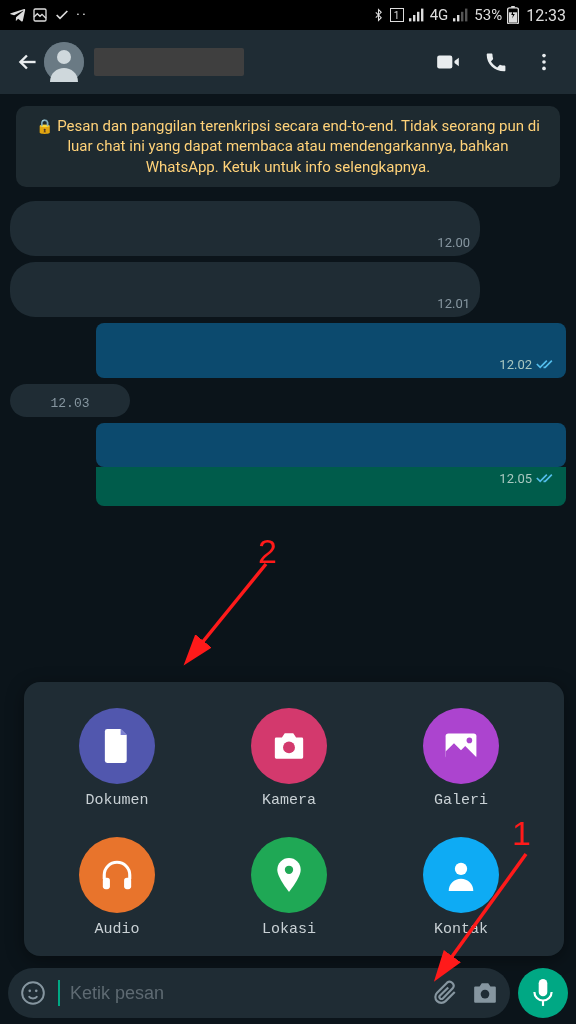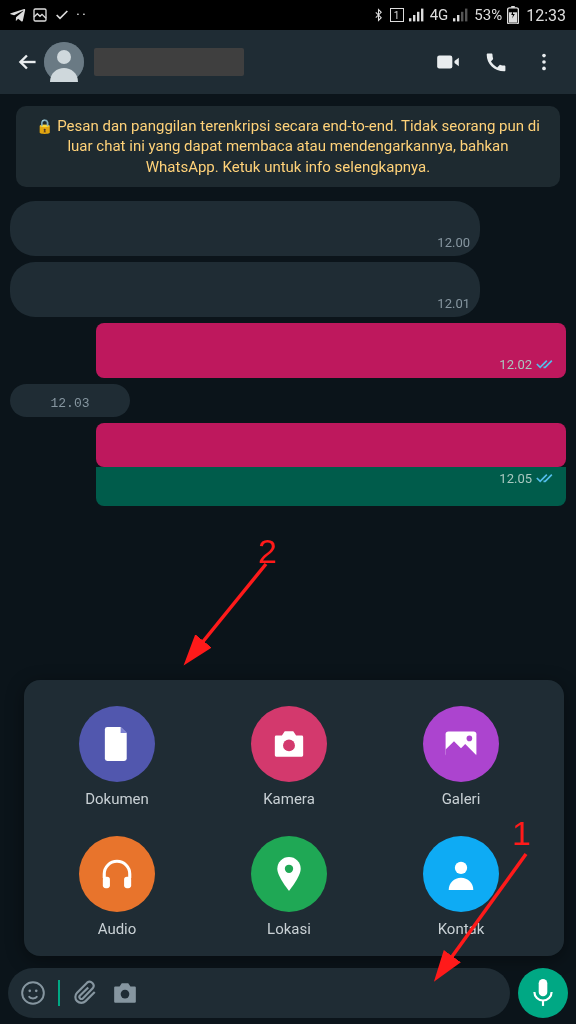--- a/index.html
+++ b/index.html
@@ -48,34 +48,35 @@
     margin: 0 6px 14px 6px;
     background: #1e2a30; border-radius: 10px;
     padding: 10px 14px; color: #ffd279; font-size: 15px; text-align: center; line-height: 1.35;
   }
   .lock-emoji { font-size: 14px; }
 
   .msg { position: relative; max-width: 470px; border-radius: 8px; padding: 8px 10px 6px 10px; margin-bottom: 6px; }
   .msg .redact { background: rgba(0,0,0,0); height: 22px; }
   .msg .time { font-size: 13px; color: #8696a0; text-align: right; padding-top: 4px; }
   .msg.in { background: #1f2c34; margin-right: auto; width: 470px; border-radius: 25px; }
-  .msg.out { background: #be185d; margin-left: auto; width: 470px; }
+  .msg.out { background: #0c4a6e; margin-left: auto; width: 470px; }
   .msg.out .time { color: #a9c8c0; display:flex; justify-content:flex-end; align-items:center; gap:4px; }
   .checks { color:#53bdeb; display:inline-flex; }
   .msg.in.small { width: 120px; font-family: Liberation Mono, monospace; }
   .msg.out.cut { margin-bottom: 0; }
   .out-cut-row { display:flex; justify-content:flex-end; align-items:center; gap:4px; color:#a9c8c0; font-size:13px; padding: 4px 6px 0 0;}
 
   
   .attach-sheet {
     position: absolute; left: 24px; right: 12px; bottom: 68px;
     background: #1f2c34; border-radius: 16px;
     padding: 26px 22px 18px 12px;
     z-index: 20;
     box-shadow: 0 4px 18px rgba(0,0,0,0.4);
+    font-family: Liberation Mono, monospace;
   }
   .attach-grid { display: grid; grid-template-columns: repeat(3, 1fr); row-gap: 28px; column-gap: 10px; }
   .attach-item { display:flex; flex-direction:column; align-items:center; gap:8px; color:#c9d1d5; font-size:15px; }
   .attach-circle { width: 76px; height: 76px; border-radius: 50%; display:flex; align-items:center; justify-content:center; }
   .c-doc { background:#5157ae; }
   .c-cam { background:#d3396d; }
   .c-gal { background:#ac44cf; }
   .c-aud { background:#e8742c; }
   .c-loc { background:#1fa855; }
   .c-con { background:#0eabf4; }
@@ -311,20 +312,21 @@
   <div class="input-pill">
     <span class="pill-icon">
       <svg width="26" height="26" viewBox="0 0 24 24" fill="none" stroke="#8696a0" stroke-width="1.8">
           <circle cx="12" cy="12" r="10"></circle>
           <circle cx="9" cy="10" r="1.2" fill="#8696a0" stroke="none"></circle>
           <circle cx="15" cy="10" r="1.2" fill="#8696a0" stroke="none"></circle>
           <path d="M8 15c1 1.5 2.5 2 4 2s3-.5 4-2"></path>
         </svg>
     </span>
     <span class="caret"></span>
+    <input type="text" placeholder="Ketik pesan" style="">
     <span class="pill-icon">
       <svg width="26" height="26" viewBox="0 0 24 24" fill="none" stroke="#8696a0" stroke-width="2">
           <path d="M21 11l-8.5 8.5a5.5 5.5 0 0 1-7.8-7.8l9.2-9.2a3.7 3.7 0 0 1 5.2 5.2L10 17a1.8 1.8 0 0 1-2.6-2.6L15 7"></path>
         </svg>
     </span>
     <span class="pill-icon">
       <svg width="26" height="24" viewBox="0 0 24 20" fill="#8696a0">
           <path d="M3 4h4l2-3h6l2 3h4a1 1 0 0 1 1 1v13a1 1 0 0 1-1 1H3a1 1 0 0 1-1-1V5a1 1 0 0 1 1-1z"></path>
           <circle cx="12" cy="11" r="4" fill="#1f2c34"></circle>
         </svg>

